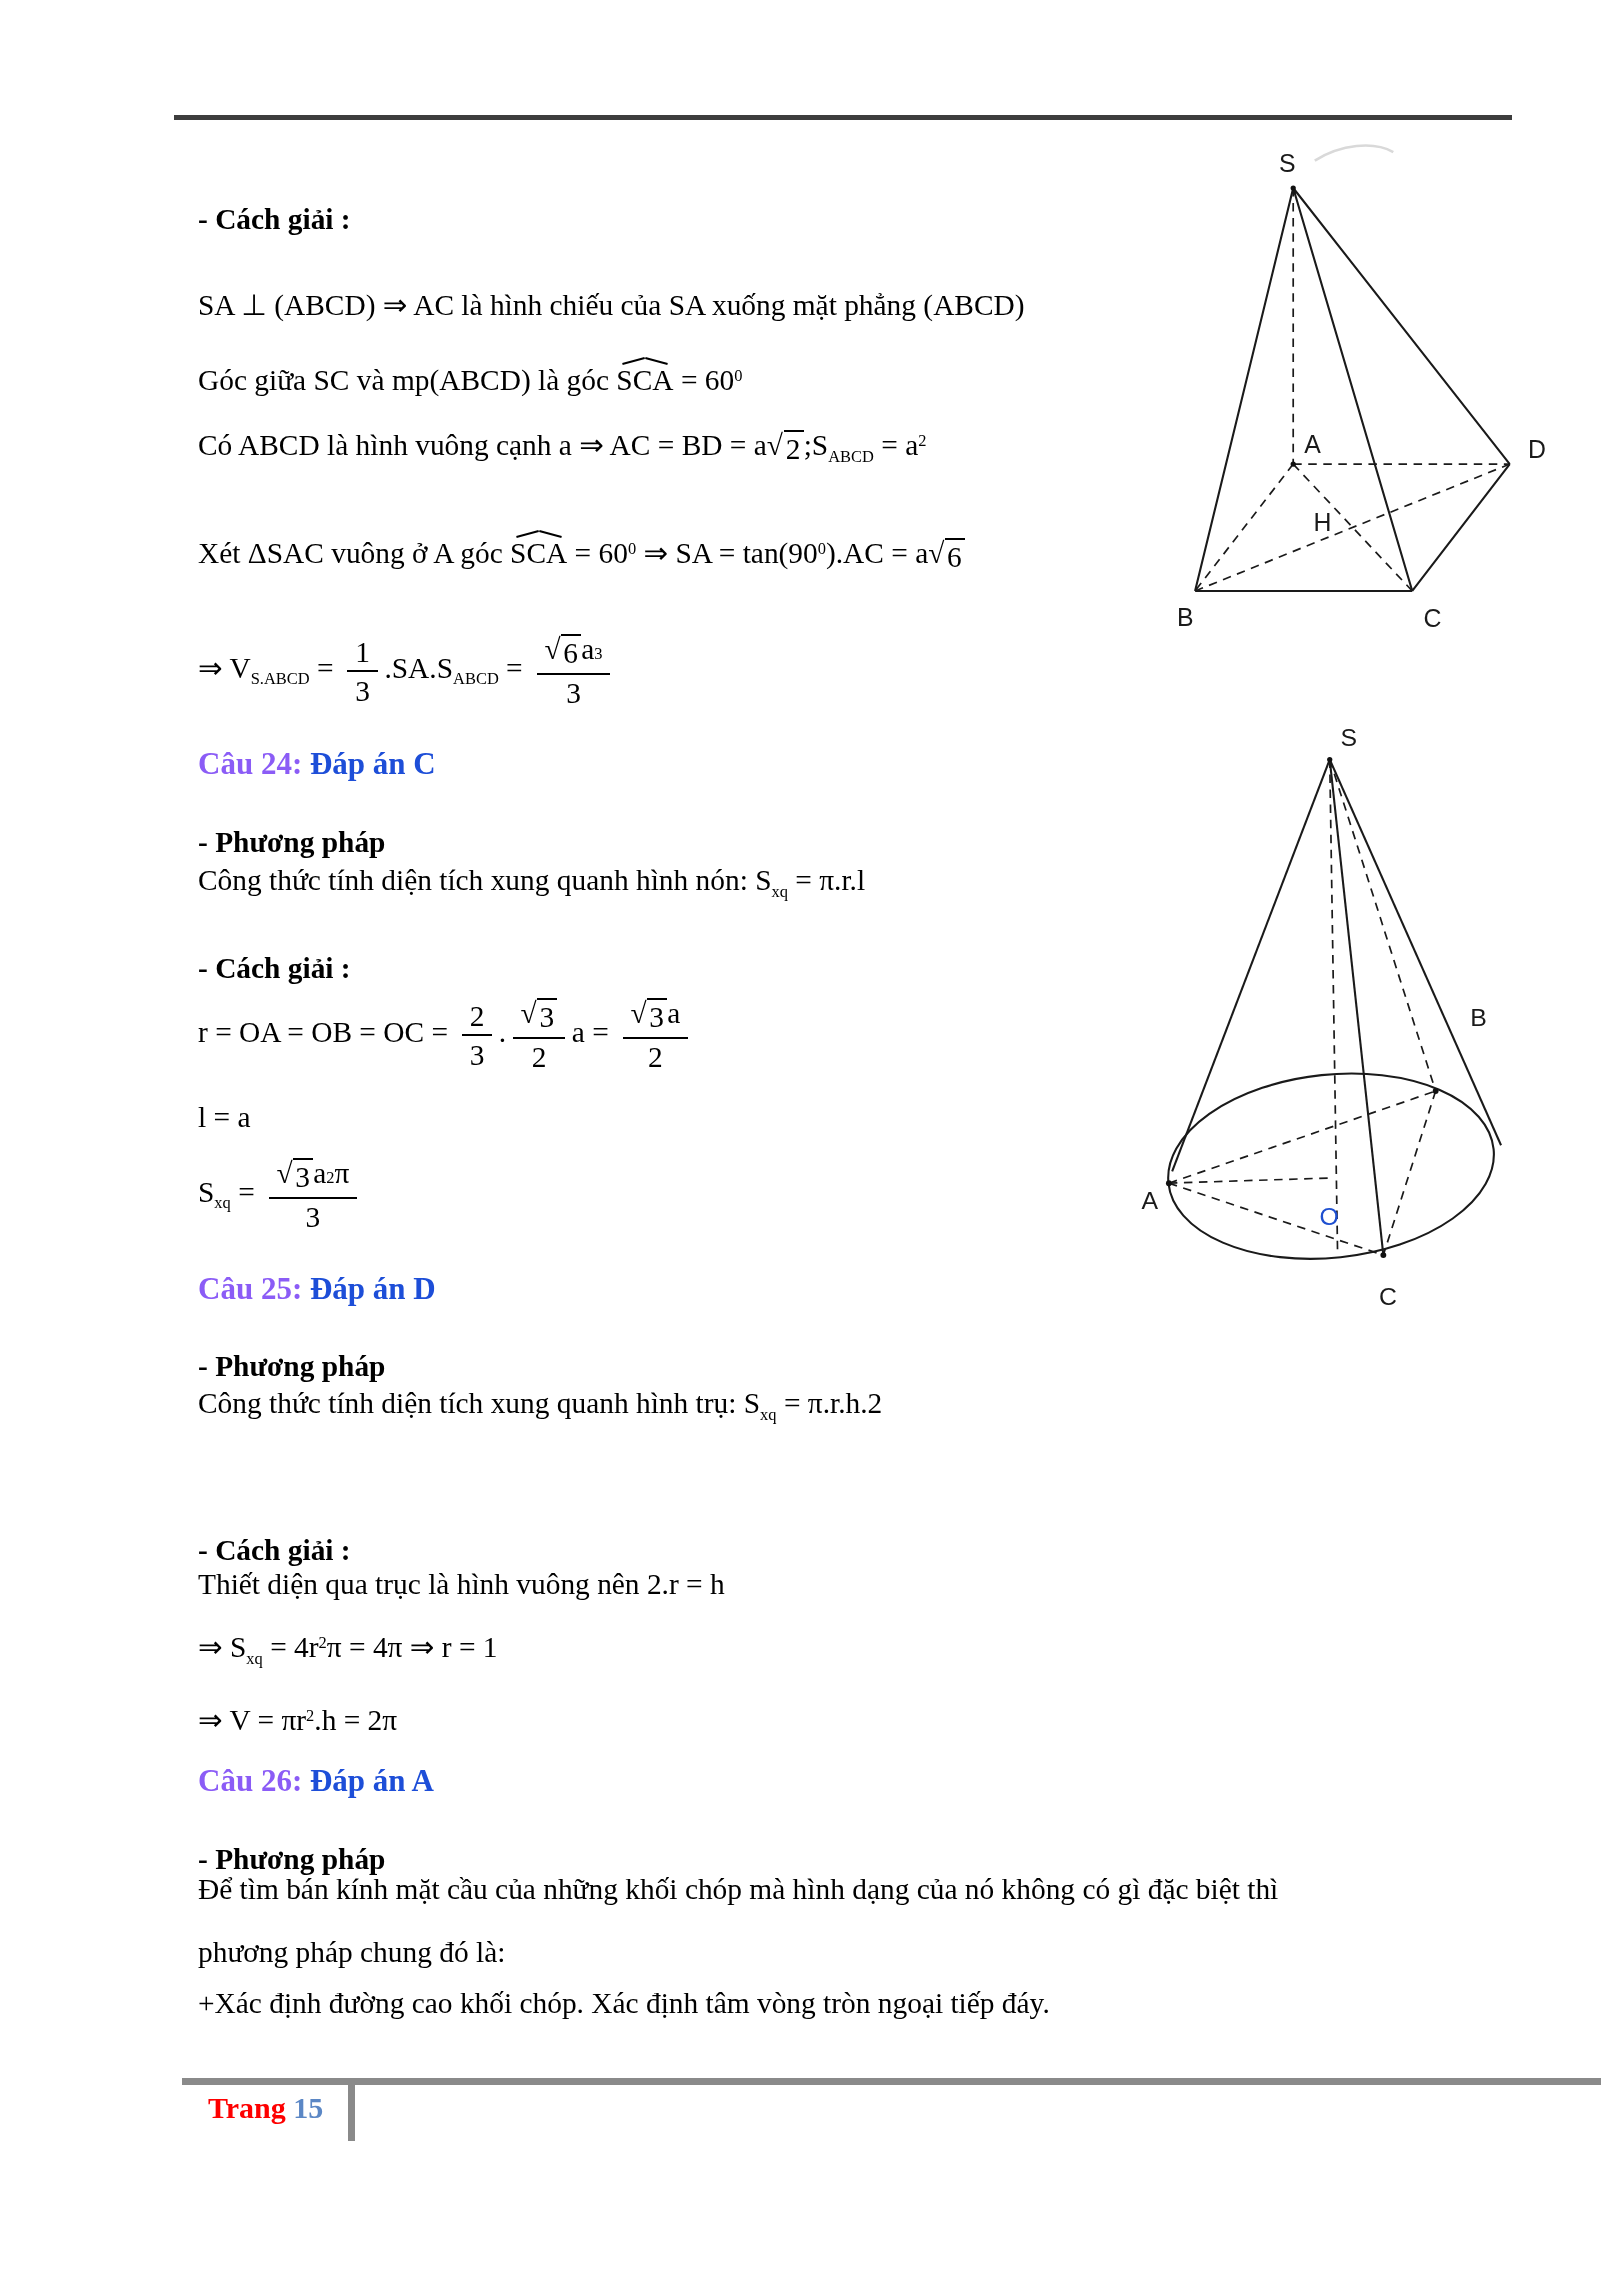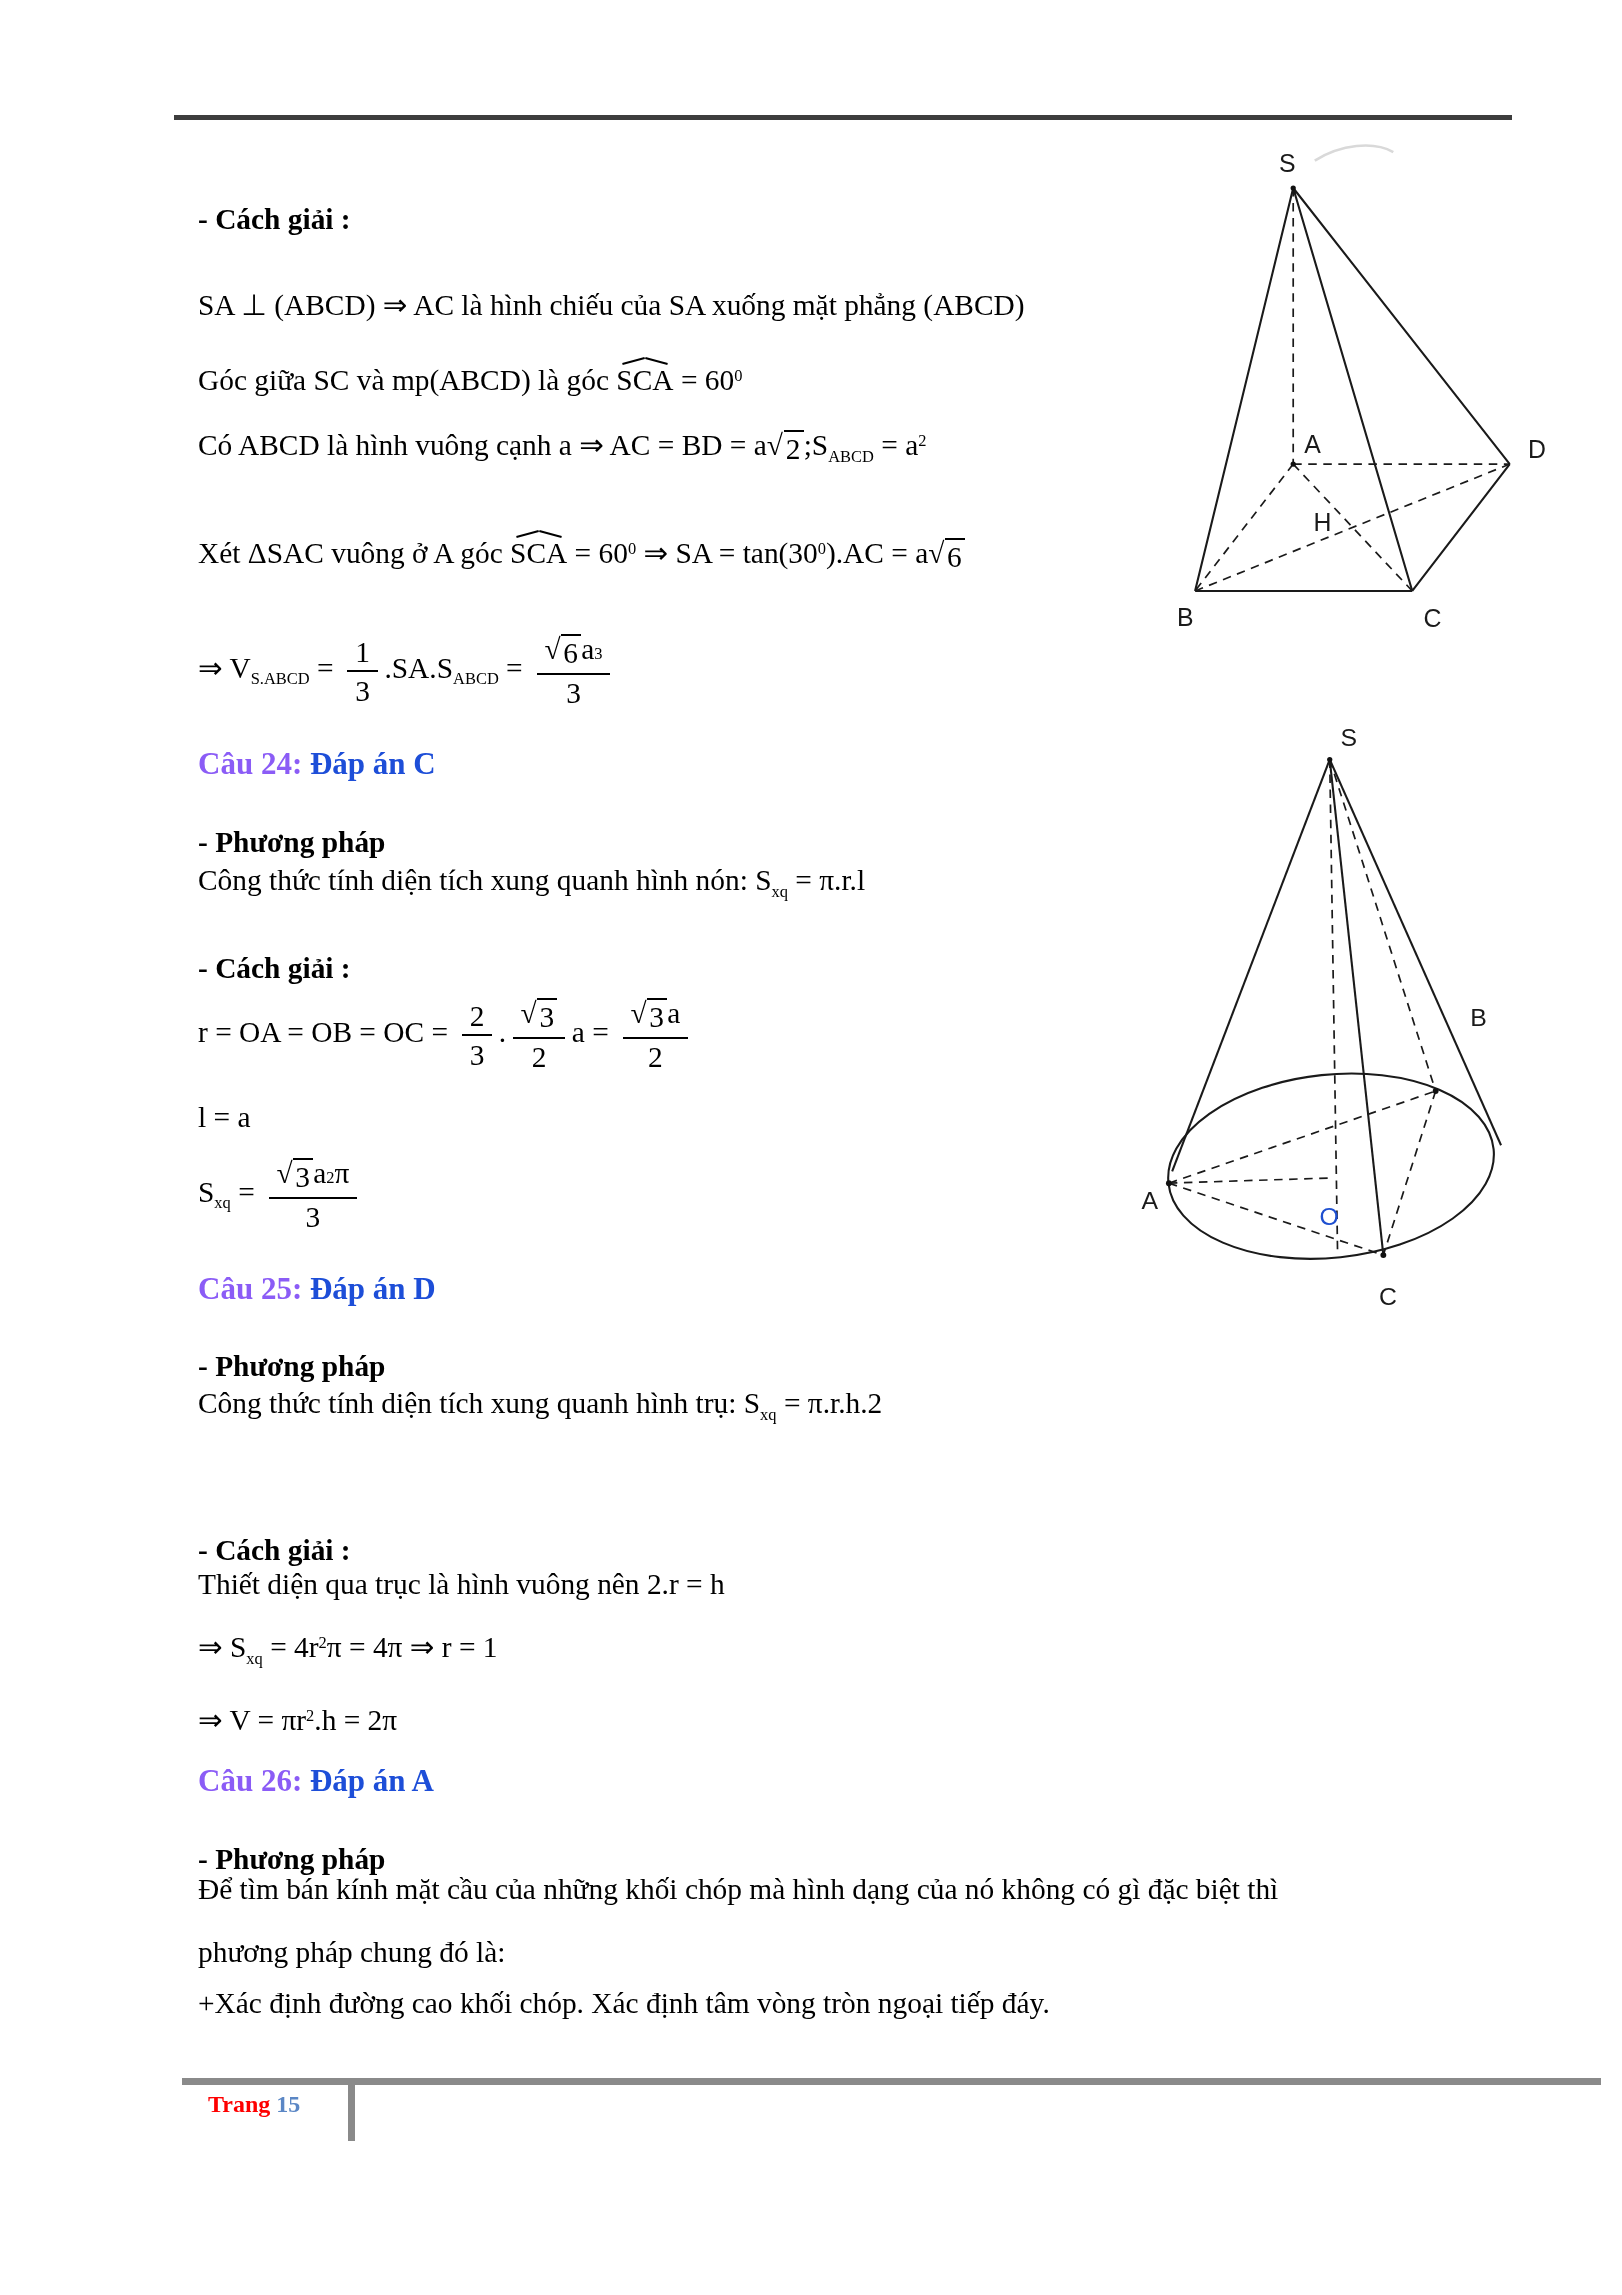--- a/index.html
+++ b/index.html
@@ -29,40 +29,40 @@
   .hat::after  { left:50%; transform:rotate(15deg);  transform-origin:0 100%; }
   .fig { position:absolute; }
   .fig .edge   { stroke:#1a1a1a; stroke-width:3.2; fill:none; }
   .fig .hidden { stroke:#1a1a1a; stroke-width:2.6; fill:none; stroke-dasharray:13 10; }
   .fig .dot    { fill:#111; }
   .fig text { font-family:"Liberation Sans", sans-serif; font-size:38px; fill:#1a1a1a; }
   .fig text.blue { fill:#1e4fd0; }
   .artifact { stroke:#d9d9d9; stroke-width:4; fill:none; }
   .footer-bar  { position:absolute; left:182px; top:2078px; width:1419px; height:6.5px; background:#8a8a8a; }
   .footer-vbar { position:absolute; left:348px; top:2085px; width:6.5px; height:56px; background:#8a8a8a; }
-  .footer-text { position:absolute; left:208px; top:2091px; font-weight:bold; font-size:24px; white-space:pre; }
+  .footer-text { position:absolute; left:208px; top:2091px; font-weight:bold; font-size:30px; white-space:pre; }
   .footer-text .ft-label { color:#fe0000; }
   .footer-text .ft-num   { color:#5b87c5; }
 </style>
 </head>
 <body>
 
 <div class="page">
 
   <div class="top-rule"></div>
 
   <div class="tl b" style="top:183px"><span>- Cách giải :</span></div>
 
   <div class="tl" style="top:289px"><span>SA ⊥ (ABCD) ⇒ AC là hình chiếu của SA xuống mặt phẳng (ABCD)</span></div>
 
   <div class="tl" style="top:364px"><span>Góc giữa SC và mp(ABCD) là góc </span><span class="hat"><span>SCA</span></span><span> = 60</span><span class="sp">0</span></div>
 
   <div class="tl" style="top:429px"><span>Có ABCD là hình vuông cạnh a ⇒ AC = BD = a</span><span class="sqrt"><span class="rad">√</span><span class="arg">2</span></span><span>;S</span><span class="sb">ABCD</span><span> = a</span><span class="sp">2</span></div>
 
-  <div class="tl" style="top:537px"><span>Xét ΔSAC vuông ở A góc </span><span class="hat"><span>SCA</span></span><span> = 60</span><span class="sp">0</span><span> ⇒ SA = tan(30</span><span class="sp">0</span><span>).AC = a</span><span class="sqrt"><span class="rad">√</span><span class="arg">6</span></span></div>
+  <div class="tl" style="top:537px"><span>Xét ΔSAC vuông ở A góc </span><span class="hat"><span>SCA</span></span><span> = 60</span><span class="sp">0</span><span> ⇒ SA = tan(90</span><span class="sp">0</span><span>).AC = a</span><span class="sqrt"><span class="rad">√</span><span class="arg">6</span></span></div>
 
   <div class="tl" style="top:633px"><span>⇒ V</span><span class="sb">S.ABCD</span><span> = </span><span class="frac"><span class="nu">1</span><span class="de">3</span></span><span>.SA.S</span><span class="sb">ABCD</span><span> = </span><span class="frac"><span class="nu"><span class="sqrt"><span class="rad">√</span><span class="arg">6</span></span><span>a</span><span class="sp">3</span></span><span class="de">3</span></span></div>
 
   <div class="tl qline" style="top:747px"><span class="q">Câu 24:</span><span class="ans"> Đáp án C</span></div>
 
   <div class="tl b" style="top:806px"><span>- Phương pháp</span></div>
 
   <div class="tl" style="top:864px"><span>Công thức tính diện tích xung quanh hình nón: S</span><span class="sb">xq</span><span> = π.r.l</span></div>
 
   <div class="tl b" style="top:932px"><span>- Cách giải :</span></div>

